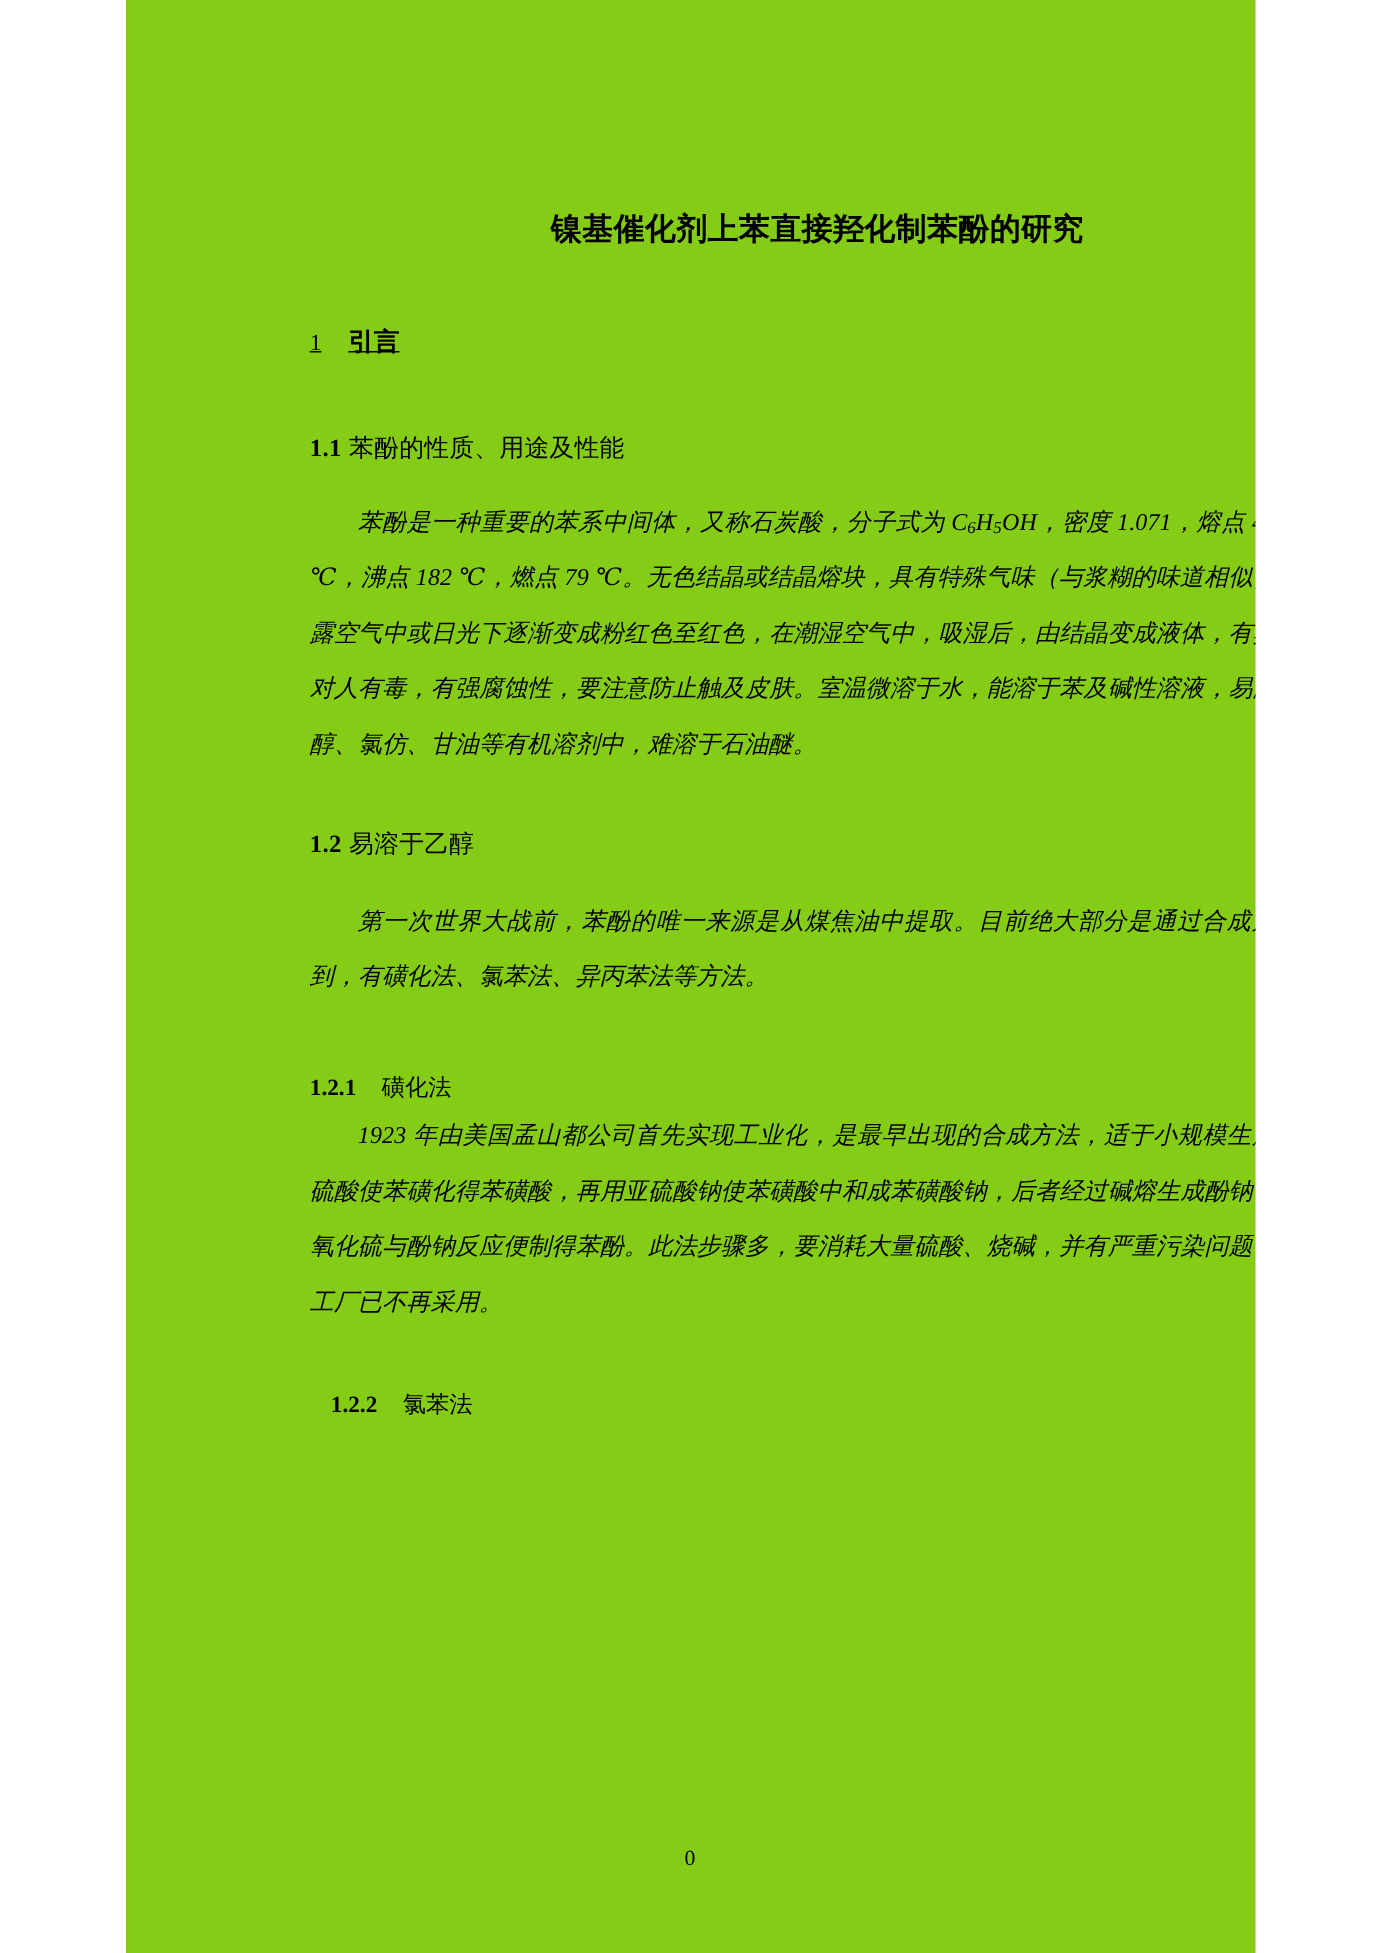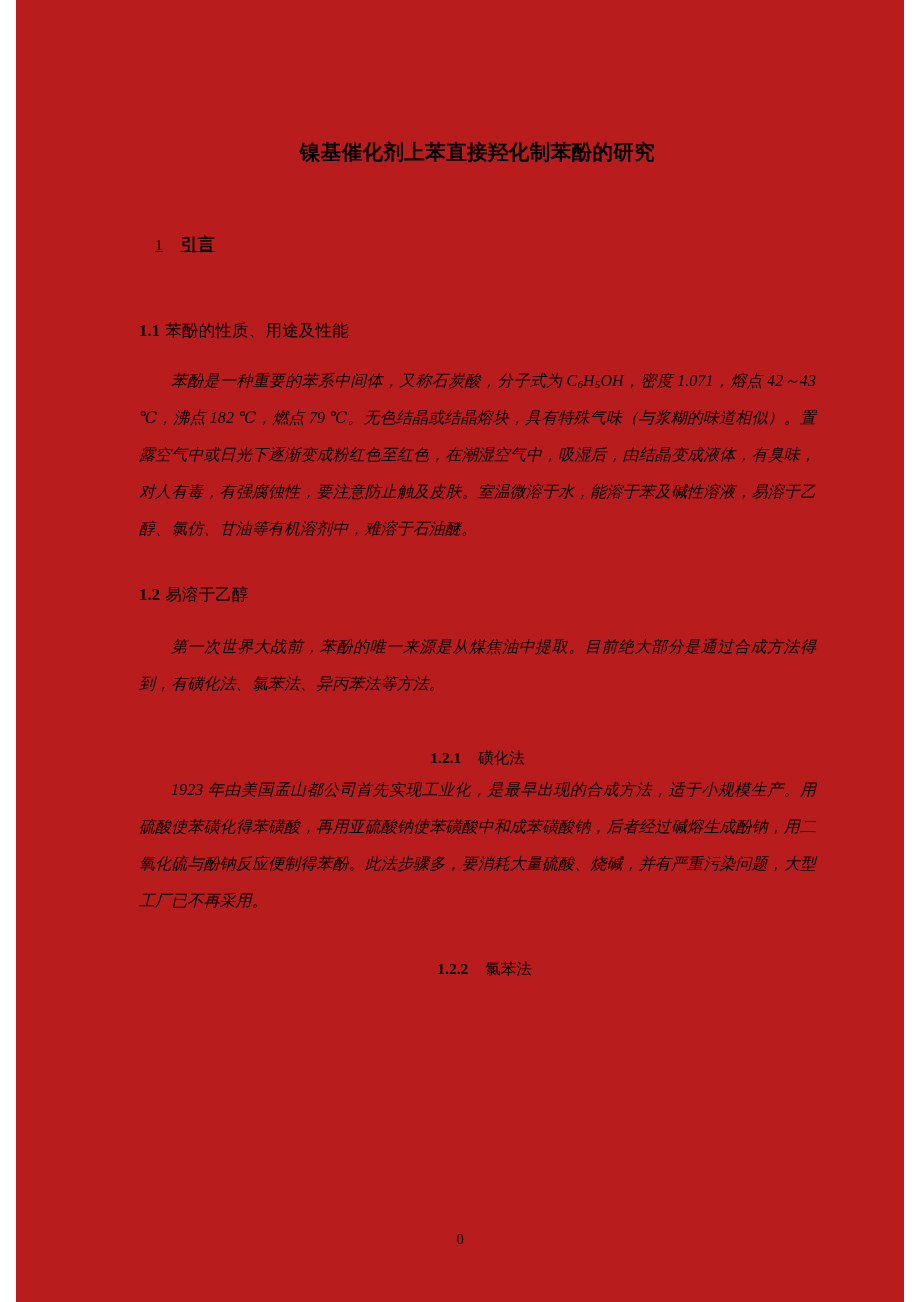--- a/index.html
+++ b/index.html
@@ -8,23 +8,23 @@
     padding: 0;
     background: #ffffff;
   }
   body {
     font-family: "Liberation Serif", "DejaVu Serif", serif;
     color: #000000;
     -webkit-font-smoothing: antialiased;
   }
   .page {
     position: relative;
-    width: 888px;
+    width: 753px;
     height: 1302px;
-    background: #b91c1c;
+    background: #84cc16;
     margin: 0 auto;
     overflow: hidden;
     box-sizing: border-box;
   }
   .content {
     position: absolute;
     left: 123px;
     top: 0;
     width: 677px;
   }
@@ -36,21 +36,21 @@
     font-size: 20.5px;
     line-height: 1.2;
     text-align: center;
     letter-spacing: 0.4px;
     margin: 0;
     padding-top: 140px;
   }
 
   
   .chapter-heading {
-    margin: 16px;
+    margin: 0;
     padding-top: 52px;
     font-size: 17px;
     line-height: 1.3;
     font-weight: bold;
     font-family: "DejaVu Sans", "Liberation Sans", sans-serif;
     text-decoration: underline;
   }
   .chapter-heading .num {
     font-family: "Liberation Serif", "DejaVu Serif", serif;
     font-weight: normal;
@@ -72,21 +72,20 @@
   .h2.first { padding-top: 49px; }
   .h2.second { padding-top: 37px; }
   .h2 .num { margin-right: 5px; }
 
   
   .h3 {
     margin: 0;
     font-size: 15.5px;
     font-weight: normal;
     line-height: 1.3;
-    text-align: center;
   }
   .h3.s121 { padding-top: 46px; }
   .h3.s122 { padding-top: 40px; margin-left: 14px; }
   .h3 .gap {
     display: inline-block;
     width: 17px;
   }
 
   
   .para {

